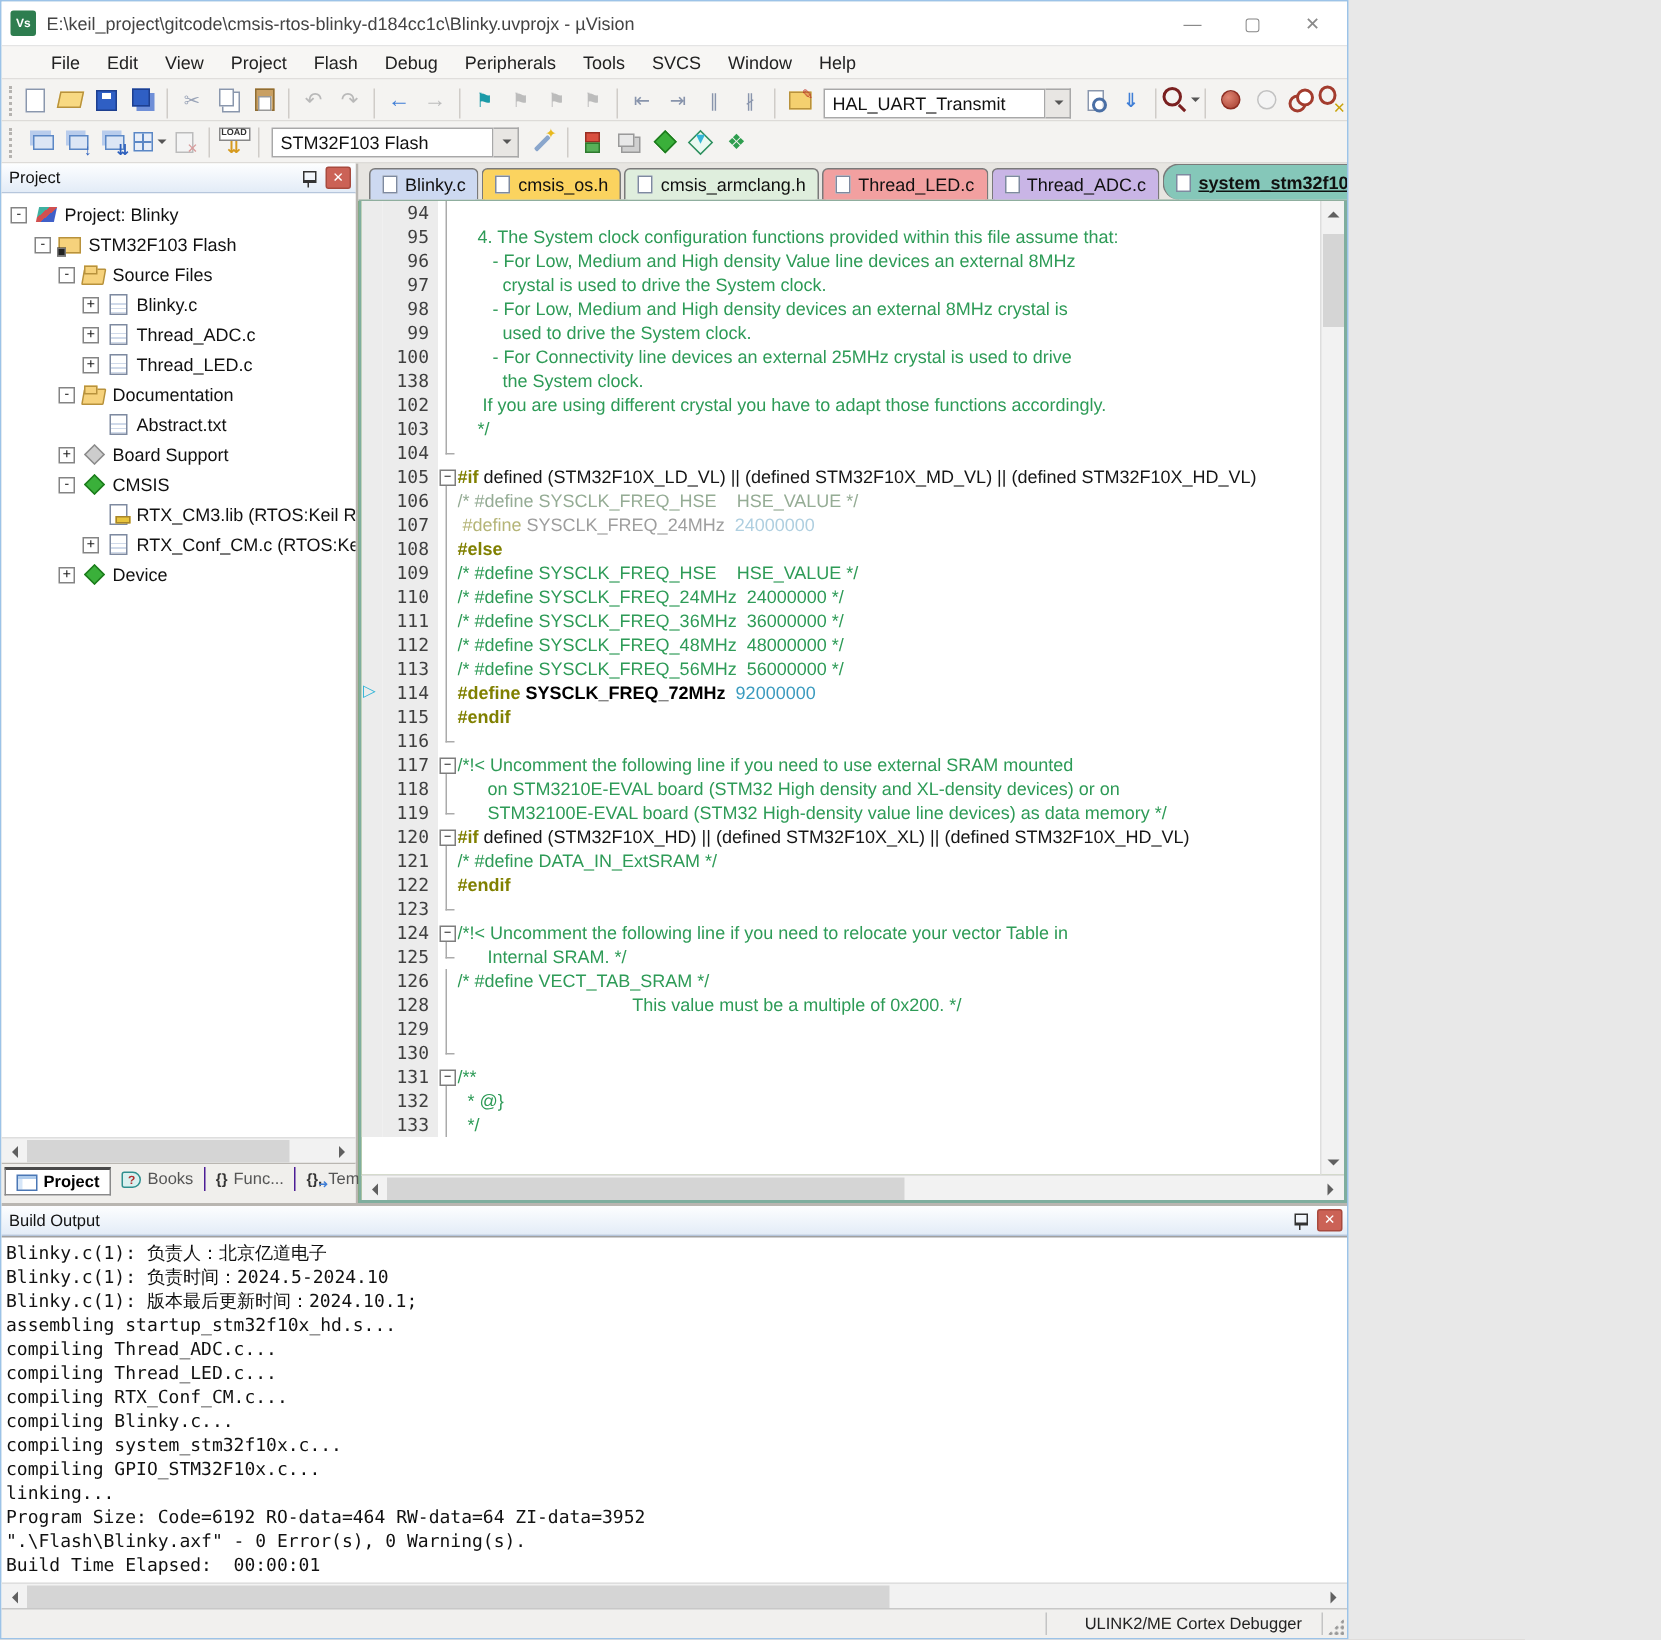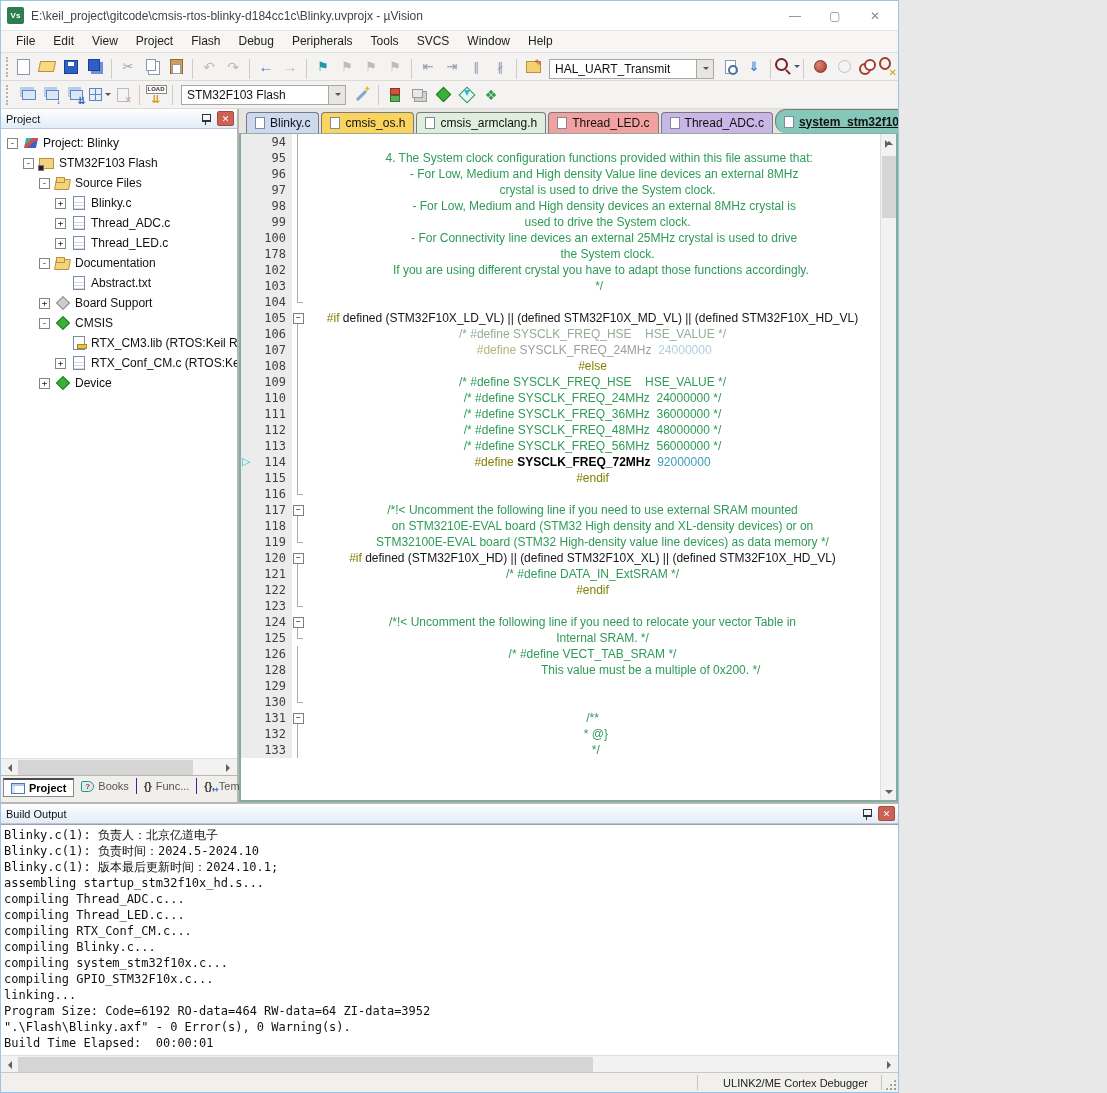--- a/index.html
+++ b/index.html
@@ -6,21 +6,21 @@
   body{background:#e8e8e8;}
   #window{width:899px;height:1093px;background:#f5f4f2;border:1px solid #9cc3e8;position:relative;overflow:hidden;}
 
   
   .titlebar{height:30px;background:#ffffff;display:flex;align-items:center;padding:0 6px;border-bottom:1px solid #e4e4e4;}
   .appicon{width:17px;height:17px;background:#2e7d4f;border-radius:2px;color:#fff;font-size:8px;font-weight:bold;display:flex;align-items:center;justify-content:center;margin-right:7px;}
   .apptitle{font-size:12px;color:#444;flex:1;white-space:nowrap;overflow:hidden;}
   .winbtn{width:34px;height:24px;display:flex;align-items:center;justify-content:center;color:#8a8a8a;font-size:12px;margin-left:6px;}
 
   
-  .menubar{height:22px;background:#f7f6f4;display:flex;align-items:flex-end;padding-left:6px;border-bottom:1px solid #e0dedc;}
+  .menubar{height:22px;background:#f7f6f4;display:flex;align-items:center;padding-left:24px;border-bottom:1px solid #e0dedc;}
   .menu-item{font-size:12px;color:#222;padding:0 9px;line-height:22px;}
 
   
   .toolbar{height:28px;background:#f4f3f1;display:flex;align-items:center;border-bottom:1px solid #dddbd8;padding-left:2px;}
   .grip{width:6px;height:20px;border-left:2px dotted #b5b3b0;margin:0 3px;}
   .tsep{width:1px;height:20px;background:#cfccc8;margin:0 4px;}
   .tbtn{width:24px;height:24px;display:flex;align-items:center;justify-content:center;position:relative;}
   .tbtn.hl{background:#cfe7fb;border:1px solid #66a0d8;border-radius:2px;}
   .caret{width:0;height:0;border:3px solid transparent;border-top-color:#555;margin-left:2px;margin-top:3px;}
   .combo{display:flex;align-items:center;margin:0 4px;}
@@ -140,34 +140,34 @@
   
   .editor{flex:1;display:flex;flex-direction:column;min-width:0;}
   .tabbar{height:25px;background:#e7e5e1;display:flex;align-items:flex-end;padding-left:6px;border-bottom:1px solid #8fae9e;}
   .etab{height:21px;margin:0 1px;display:inline-flex;align-items:center;gap:5px;padding:0 8px;border:1px solid #7a7a7a;border-bottom:none;border-radius:4px 4px 0 0;font-size:12px;color:#111;white-space:nowrap;}
   .etab.active{font-weight:bold;text-decoration:underline;height:24px;}
   .tFileSm{width:10px;height:12px;background:#fff;border:1px solid #7e8aa0;flex:none;}
   .tabbar-sp{flex:1;}
   .tb-drop,.tb-close{width:18px;height:18px;display:flex;align-items:center;justify-content:center;margin-bottom:2px;}
   .tb-drop::before{content:"";border:4px solid transparent;border-top-color:#333;margin-top:4px;}
   .tb-close::before{content:"✕";font-size:11px;color:#333;}
-  .editor-frame{flex:1;border:2px solid #7fae9e;border-top:none;display:flex;flex-direction:row;background:#4d7c0f;min-height:0;}
+  .editor-frame{flex:1;border:2px solid #7fae9e;border-top:none;display:flex;flex-direction:column;background:#4d7c0f;min-height:0;}
   .code-wrap{flex:1;display:flex;min-height:0;}
   .code-area{flex:1;overflow:hidden;background:#fff;}
   .cl{display:flex;height:16px;white-space:pre;}
   .cm{width:14px;background:#ececec;flex:none;position:relative;}
   .cursor-arrow{position:absolute;left:1px;top:1px;font-size:11px;line-height:13px;color:#2eb3d6;font-weight:bold;}
   .cn{width:37px;flex:none;background:#ececec;text-align:right;padding-right:6px;color:#3f3f3f;font:12px/16px "DejaVu Sans Mono",monospace;}
   .cf{width:13px;flex:none;position:relative;background:#fff;}
   .cf.fv::before{content:"";position:absolute;left:5px;top:0;bottom:0;border-left:1px solid #ababab;}
   .cf.fe::before{content:"";position:absolute;left:5px;top:0;height:8px;width:5px;border-left:1px solid #ababab;border-bottom:1px solid #ababab;}
   .cf.fm::before{content:"−";position:absolute;left:1px;top:3px;width:9px;height:9px;border:1px solid #7e7e7e;background:#fff;font:8px/8px "DejaVu Sans Mono",monospace;text-align:center;color:#222;}
   .cf.fm::after{content:"";position:absolute;left:5px;top:14px;bottom:0;border-left:1px solid #ababab;}
-  .cc{font:12px/16px "DejaVu Sans Mono",monospace;flex:1;white-space:pre;text-align:center;}
-  .cc .c{color:#2e9b57;} .cc .d{color:#808000;} .cc .i{color:#000;font-weight:bold;}
+  .cc{font:12px/16px "DejaVu Sans Mono",monospace;flex:1;white-space:pre;}
+  .cc .c{color:#2e9b57;} .cc .d{color:#808000;font-weight:bold;} .cc .i{color:#000;font-weight:bold;}
   .cc .n{color:#3a9bbf;} .cc .p{color:#161616;}
   .cc .xc{color:#95ac95;} .cc .xd{color:#b5b578;} .cc .xi{color:#9e9e9e;} .cc .xn{color:#afcfe0;}
 
   
   .output-panel{height:270px;display:flex;flex-direction:column;background:#fff;border-top:2px solid #b9b6b1;}
   .output-lines{flex:1;overflow:hidden;padding:2px 0 0 3px;border-top:1px solid #a0a0a0;}
   .oline{font:12px/16px "DejaVu Sans Mono",monospace;color:#111;white-space:pre;}
 
   
   .statusbar{height:20px;background:#f1f0ee;border-top:1px solid #c8c8c8;position:relative;display:flex;align-items:center;padding-left:29px;}
@@ -503,21 +503,21 @@
       <div class="editor-frame">
         <div class="code-wrap">
           <div class="code-area" id="code-lines">
               <div class="cl"><span class="cm"></span><span class="cn">94</span><span class="cf fv"></span><span class="cc"></span></div>
               <div class="cl"><span class="cm"></span><span class="cn">95</span><span class="cf fv"></span><span class="cc"><span class="c">    4. The System clock configuration functions provided within this file assume that:</span></span></div>
               <div class="cl"><span class="cm"></span><span class="cn">96</span><span class="cf fv"></span><span class="cc"><span class="c">       - For Low, Medium and High density Value line devices an external 8MHz</span></span></div>
               <div class="cl"><span class="cm"></span><span class="cn">97</span><span class="cf fv"></span><span class="cc"><span class="c">         crystal is used to drive the System clock.</span></span></div>
               <div class="cl"><span class="cm"></span><span class="cn">98</span><span class="cf fv"></span><span class="cc"><span class="c">       - For Low, Medium and High density devices an external 8MHz crystal is</span></span></div>
               <div class="cl"><span class="cm"></span><span class="cn">99</span><span class="cf fv"></span><span class="cc"><span class="c">         used to drive the System clock.</span></span></div>
               <div class="cl"><span class="cm"></span><span class="cn">100</span><span class="cf fv"></span><span class="cc"><span class="c">       - For Connectivity line devices an external 25MHz crystal is used to drive</span></span></div>
-              <div class="cl"><span class="cm"></span><span class="cn">178</span><span class="cf fv"></span><span class="cc"><span class="c">         the System clock.</span></span></div>
+              <div class="cl"><span class="cm"></span><span class="cn">138</span><span class="cf fv"></span><span class="cc"><span class="c">         the System clock.</span></span></div>
               <div class="cl"><span class="cm"></span><span class="cn">102</span><span class="cf fv"></span><span class="cc"><span class="c">     If you are using different crystal you have to adapt those functions accordingly.</span></span></div>
               <div class="cl"><span class="cm"></span><span class="cn">103</span><span class="cf fv"></span><span class="cc"><span class="c">    */</span></span></div>
               <div class="cl"><span class="cm"></span><span class="cn">104</span><span class="cf fe"></span><span class="cc"></span></div>
               <div class="cl"><span class="cm"></span><span class="cn">105</span><span class="cf fm"></span><span class="cc"><span class="d">#if</span><span class="p"> defined (STM32F10X_LD_VL) || (defined STM32F10X_MD_VL) || (defined STM32F10X_HD_VL)</span></span></div>
               <div class="cl"><span class="cm"></span><span class="cn">106</span><span class="cf fv"></span><span class="cc"><span class="xc">/* #define SYSCLK_FREQ_HSE    HSE_VALUE */</span></span></div>
               <div class="cl"><span class="cm"></span><span class="cn">107</span><span class="cf fv"></span><span class="cc"><span class="xd"> #define </span><span class="xi">SYSCLK_FREQ_24MHz</span><span class="xn">  24000000</span></span></div>
               <div class="cl"><span class="cm"></span><span class="cn">108</span><span class="cf fv"></span><span class="cc"><span class="d">#else</span></span></div>
               <div class="cl"><span class="cm"></span><span class="cn">109</span><span class="cf fv"></span><span class="cc"><span class="c">/* #define SYSCLK_FREQ_HSE    HSE_VALUE */</span></span></div>
               <div class="cl"><span class="cm"></span><span class="cn">110</span><span class="cf fv"></span><span class="cc"><span class="c">/* #define SYSCLK_FREQ_24MHz  24000000 */</span></span></div>
               <div class="cl"><span class="cm"></span><span class="cn">111</span><span class="cf fv"></span><span class="cc"><span class="c">/* #define SYSCLK_FREQ_36MHz  36000000 */</span></span></div>

